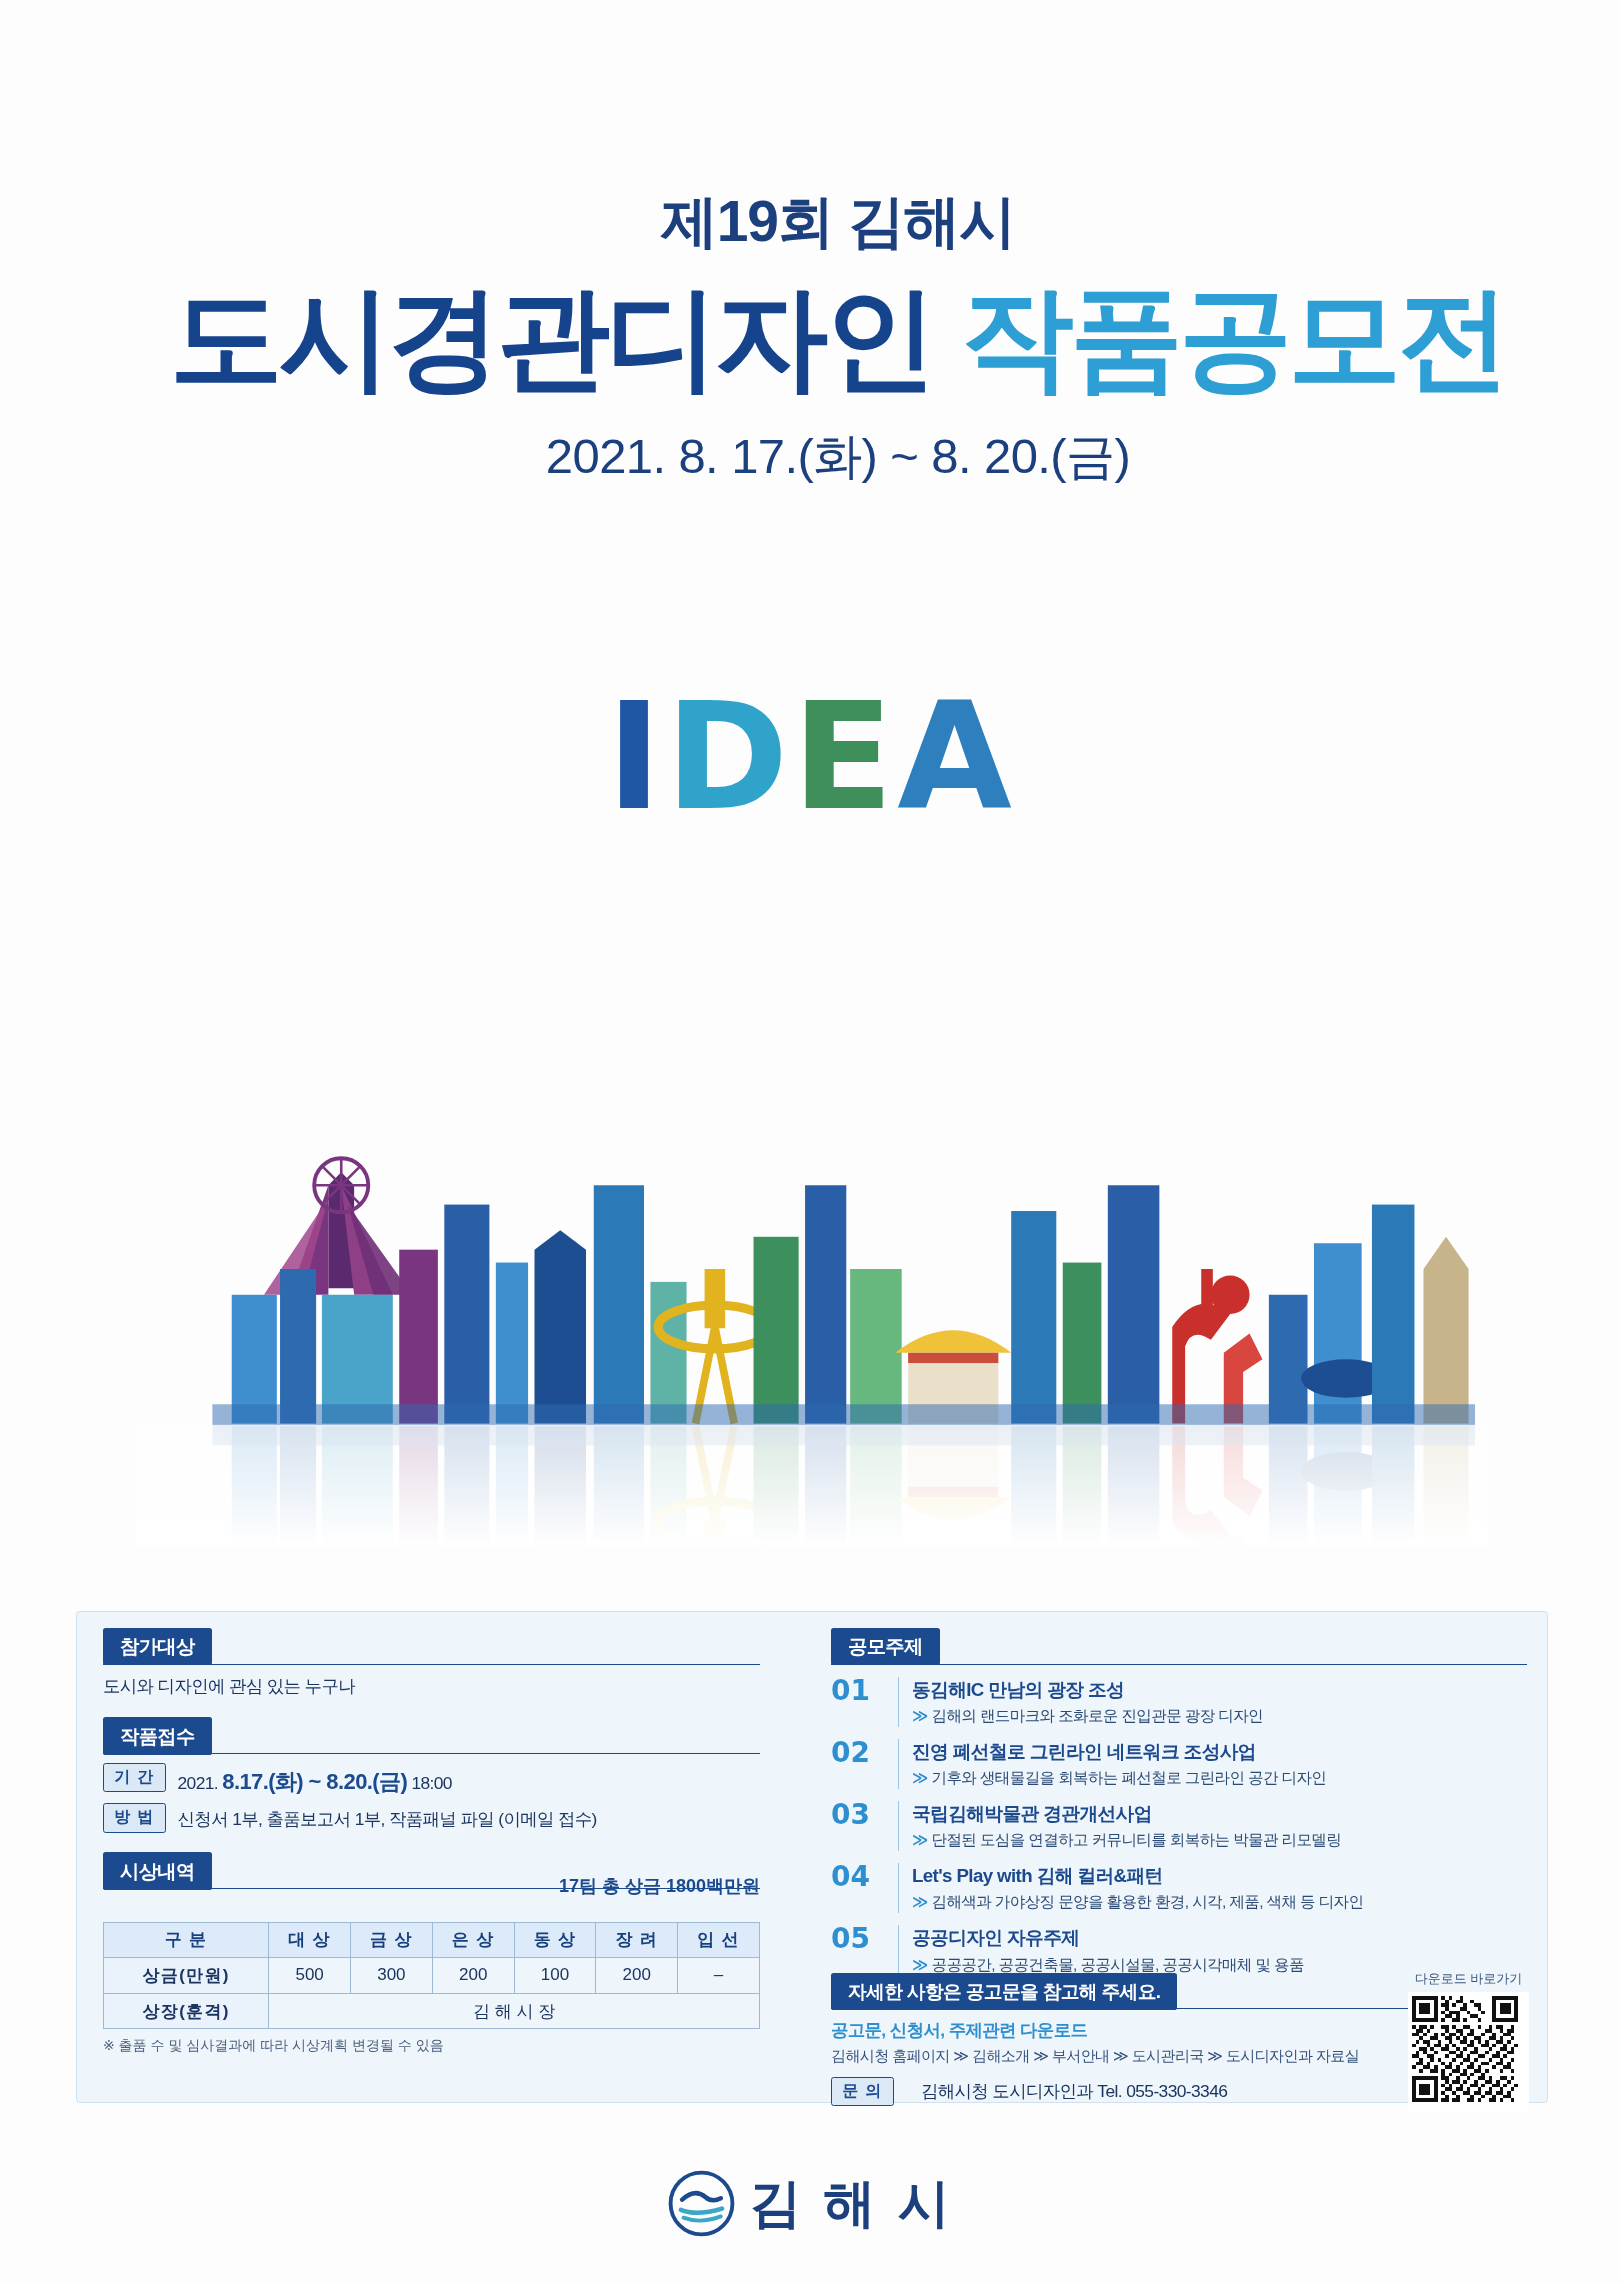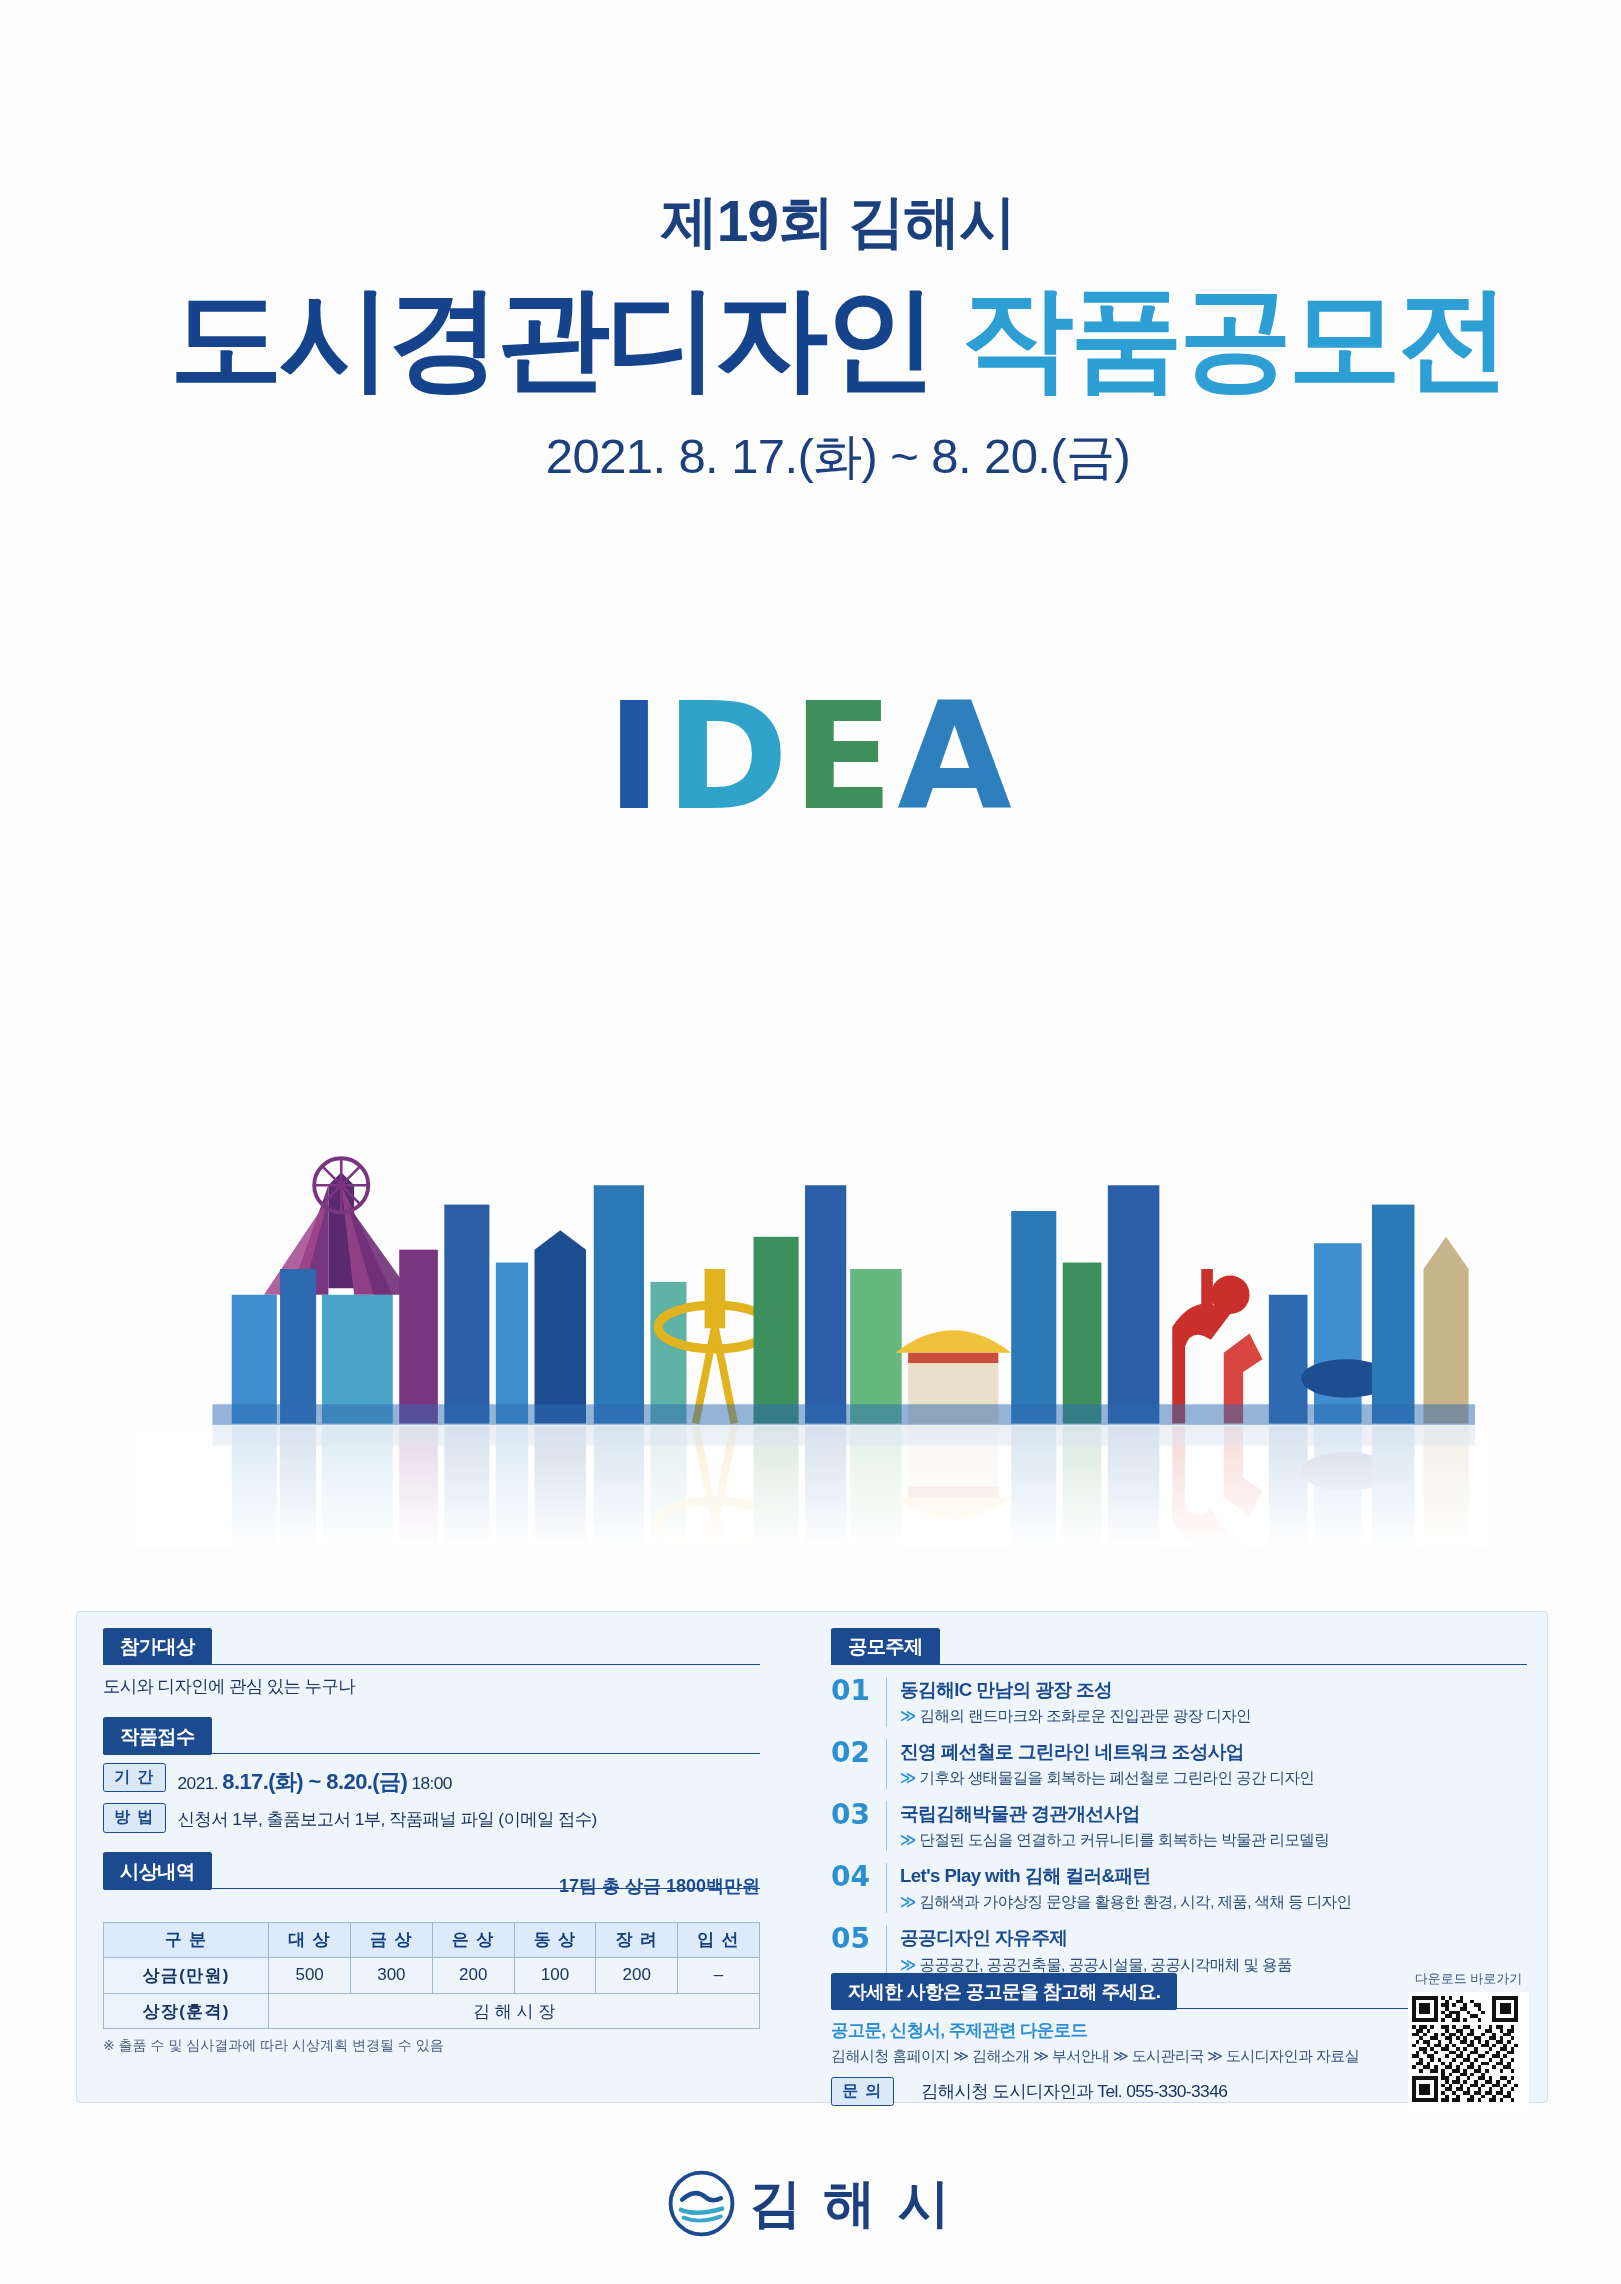--- a/index.html
+++ b/index.html
@@ -75,21 +75,21 @@
   .prize-note{text-align:right;font-size:18px;font-weight:bold;color:#1c4a8e;margin-top:-24.5px;}
   table.prize{border-collapse:collapse;width:100%;margin-top:24px;font-size:17px;}
   table.prize th,table.prize td{
     border:1.3px solid #9db9d4;text-align:center;padding:5.8px 0;color:#1b3560;
   }
   table.prize th{background:#dceafa;font-weight:bold;color:#17407c;letter-spacing:1.3px;}
   table.prize td.rowhead{background:#eaf3fc;font-weight:bold;letter-spacing:1.3px;}
   .foot-note{font-size:14px;color:#4a5e7d;margin-top:7.7px;}
 
   
-  .topic{display:flex;margin-top:12px;}
+  .topic{display:flex;margin-top:12px;gap:12px;}
   .topic .num{
     font-size:28px;font-weight:bold;color:#2e8fd0;width:55px;flex:0 0 55px;line-height:1;
     font-family:"DejaVu Sans",sans-serif;
   }
   .topic .txt{border-left:1.9px solid #9fc5e4;padding-left:13px;}
   .topic .t-title{font-size:18.7px;font-weight:bold;color:#1c4a8e;letter-spacing:-0.6px;}
   .topic .t-sub{font-size:15.5px;color:#2b4a74;margin-top:3.2px;letter-spacing:-0.6px;}
   .topic .t-sub .arrow{color:#2e8fd0;font-weight:bold;margin-right:3.9px;}
 
   

